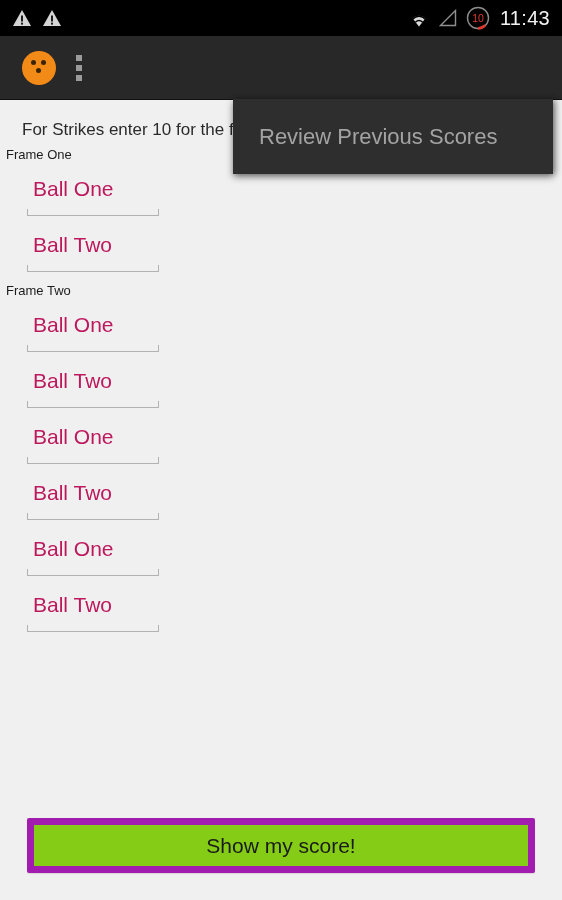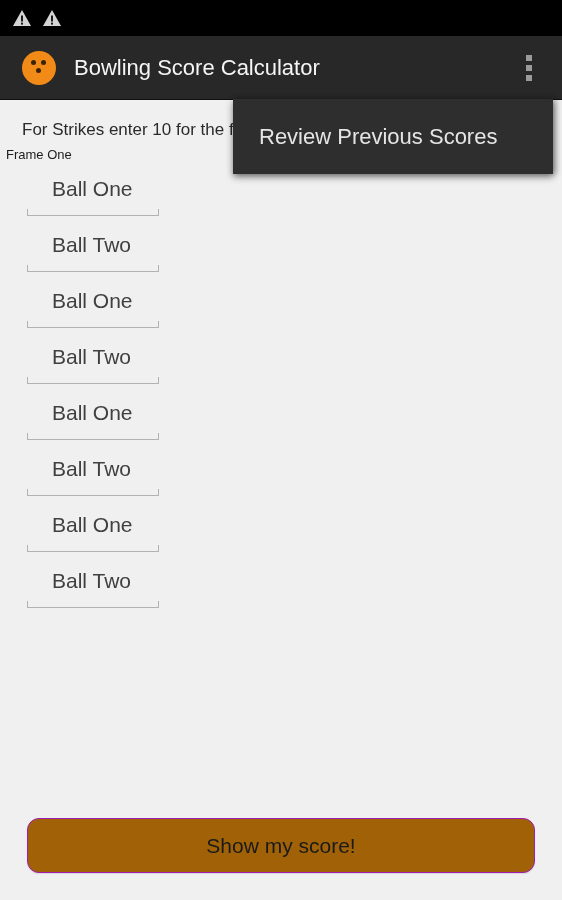--- a/index.html
+++ b/index.html
@@ -128,47 +128,47 @@
 
   
   .field {
     position: relative;
     width: 132px;
     height: 56px;
     margin-left: 27px;
   }
   .field .ph {
     position: absolute;
-    left: 25px;
+    left: 6px;
     top: 9px;
     font-size: 21px;
-    color: #404040;
+    color: #be185d;
     white-space: nowrap;
     line-height: 28px;
   }
   .field .ul {
     position: absolute;
     left: 0;
     bottom: 6px;
     width: 132px;
     height: 7px;
     border-bottom: 1px solid #b2b2b2;
     border-left: 1px solid #b2b2b2;
     border-right: 1px solid #b2b2b2;
   }
 
   #submit-button {
     position: absolute;
     left: 27px;
     top: 717px;
     width: 508px;
     height: 55px;
-    background: #a16207;
-    border: 1px solid #a21caf;
-    border-radius: 12px;
+    background: #84cc16;
+    border: 7px solid #a21caf;
+    border-radius: 2px;
     color: #1a1a1a;
     font-size: 21px;
     display: flex;
     align-items: center;
     justify-content: center;
     box-shadow: 0 1px 1px rgba(0,0,0,0.10);
   }
 
   
   #popup-menu {
@@ -177,21 +177,21 @@
     top: 99px;
     width: 320px;
     height: 75px;
     background: #2e2e2e;
     box-shadow: 0 3px 7px rgba(0,0,0,0.45), 3px 0 6px rgba(0,0,0,0.30);
     z-index: 50;
     display: flex;
     align-items: center;
   }
   #popup-menu .item {
-    color: #e5e5e5;
+    color: #a3a3a3;
     font-size: 22px;
     padding-left: 26px;
     white-space: nowrap;
     width: 100%;
     line-height: 75px;
     height: 75px;
   }
 </style>
 </head>
 <body>
@@ -202,29 +202,46 @@
       <path d="M10 1 L19 17 L1 17 Z" fill="#d4d4d4"></path>
       <rect x="9" y="6.5" width="2" height="6" fill="#1a1a1a"></rect>
       <rect x="9" y="13.6" width="2" height="2" fill="#1a1a1a"></rect>
     </svg>
     <svg class="warn-tri" width="20" height="18" viewBox="0 0 20 18">
       <path d="M10 1 L19 17 L1 17 Z" fill="#d4d4d4"></path>
       <rect x="9" y="6.5" width="2" height="6" fill="#1a1a1a"></rect>
       <rect x="9" y="13.6" width="2" height="2" fill="#1a1a1a"></rect>
     </svg>
   </div>
+  <div id="status-right">
+    <svg width="24" height="18" viewBox="0 0 24 18">
+      <path d="M12 17.5 L5.5 9.2 A10 10 0 0 1 18.5 9.2 Z" fill="#d9d9d9"></path>
+      <path d="M12 17.5 L8 12.4 A6.2 6.2 0 0 1 16 12.4 Z" fill="#000"></path>
+      <path d="M12 17.5 L9 13.6 A4.5 4.5 0 0 1 15 13.6 Z" fill="#d9d9d9"></path>
+      <path d="M3.0 7.0 A12 12 0 0 1 21 7.0" stroke="#000" stroke-width="1.6" fill="none"></path>
+      <path d="M5.6 10.2 A8.5 8.5 0 0 1 18.4 10.2" stroke="#000" stroke-width="1.5" fill="none"></path>
+    </svg>
+    <svg width="20" height="18" viewBox="0 0 20 18">
+      <path d="M17.5 1.5 L17.5 16.5 L2.5 16.5 Z" fill="none" stroke="#8f8f8f" stroke-width="1.4"></path>
+    </svg>
+    <svg width="26" height="26" viewBox="0 0 26 26">
+      <circle cx="13" cy="13" r="10.5" fill="none" stroke="#8c8c8c" stroke-width="1.4"></circle>
+      <path d="M20.2 20.2 A10.5 10.5 0 0 1 13 23.5" fill="none" stroke="#e03a2f" stroke-width="2.6"></path>
+      <text x="13" y="17.4" font-family="Liberation Sans, sans-serif" font-size="10.5" fill="#e03a2f" text-anchor="middle">10</text>
+    </svg>
+    <div class="status-clock">11:43</div>
+  </div>
 </div>
 
 <div id="action-bar">
   <div id="app-icon">
     <i></i>
       <i></i>
       <i></i>
   </div>
-  <div id="app-title">Bowling Score Calculator</div>
   <div id="overflow-button">
     <span></span>
     <span></span>
     <span></span>
   </div>
 </div>
 
 <div id="content">
 
   <div class="instr" id="instr-1">For Strikes enter 10 for the first ball and 0 for the second.</div>
@@ -235,20 +252,21 @@
       <div class="ph">Ball One</div>
       <div class="ul"></div>
     </div>
     <div class="field">
       <div class="ph">Ball Two</div>
       <div class="ul"></div>
     </div>
   </div>
 
   <div>
+    <div class="frame-label">Frame Two</div>
     <div class="field">
       <div class="ph">Ball One</div>
       <div class="ul"></div>
     </div>
     <div class="field">
       <div class="ph">Ball Two</div>
       <div class="ul"></div>
     </div>
   </div>
 

